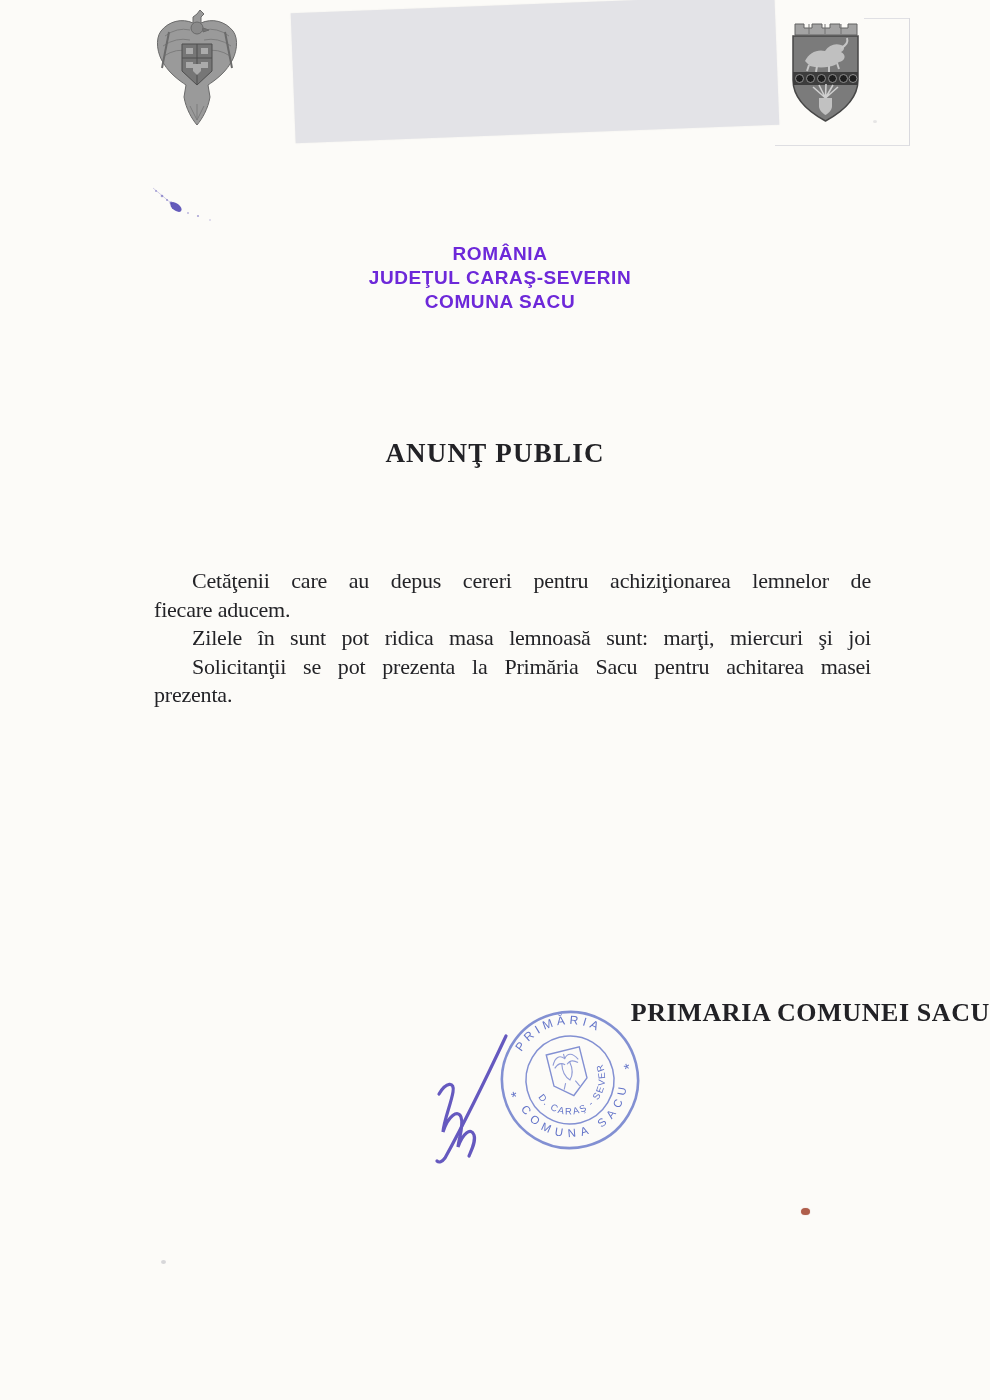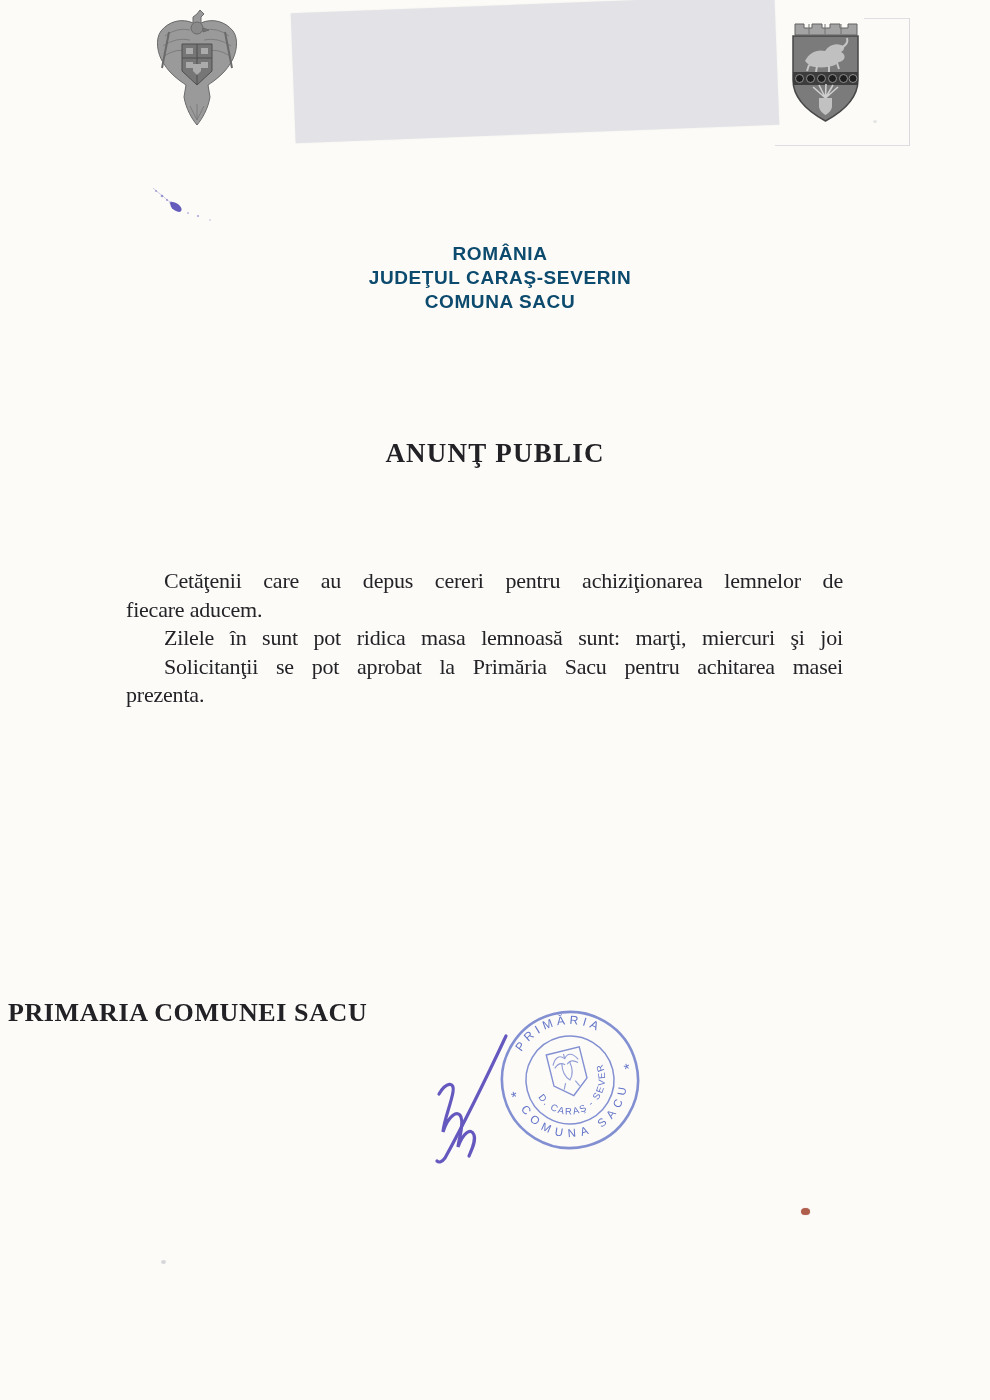--- a/index.html
+++ b/index.html
@@ -28,38 +28,38 @@
   }
   .scan-corner:before{
     content:"";position:absolute;right:0;top:0;width:45px;height:1px;background:#e0e0e4;
   }
   
   .header-text{
     position:absolute;left:0;right:0;top:242px;
     text-align:center;padding-left:10px;
     font-family:"Liberation Sans", sans-serif;
     font-weight:bold;font-size:19px;line-height:24px;
-    letter-spacing:.6px;color:#0c4a6e;
+    letter-spacing:.6px;color:#6d28d9;
   }
   .doc-title{
     position:absolute;left:0;right:0;top:438px;
     text-align:center;padding-left:0;
     font-weight:bold;font-size:27px;letter-spacing:1.2px;color:#222226;
   }
   .body-block{
-    position:absolute;left:126px;top:567px;width:717px;
+    position:absolute;left:154px;top:567px;width:717px;
     font-size:22px;line-height:28.6px;letter-spacing:-0.2px;
     color:#232327;
   }
   .body-block .line{white-space:normal;overflow:hidden;}
   .body-block .line.fill{text-align:justify;text-align-last:justify;}
   .body-block .line.indent{padding-left:38px;}
   .signatory{
     position:absolute;left:0;right:0;top:998px;
-    text-align:left;padding-left:8px;
+    text-align:right;padding-left:8px;
     font-weight:bold;font-size:26px;letter-spacing:.6px;color:#222226;
   }
   
   .sig-svg{position:absolute;left:415px;top:1032px;width:100px;height:135px;mix-blend-mode:multiply;}
   .stamp-svg{position:absolute;left:490px;top:1000px;width:160px;height:160px;opacity:.88;mix-blend-mode:multiply;}
   .smudge-svg{position:absolute;left:138px;top:175px;width:95px;height:55px;}
   .red-dot{
     position:absolute;left:801px;top:1208px;width:9px;height:7px;
     background:#a2432e;border-radius:50%;opacity:.85;
     box-shadow:0 0 1px rgba(162,67,46,.6);
@@ -145,21 +145,21 @@
     <div>JUDEŢUL CARAŞ-SEVERIN</div>
     <div>COMUNA SACU</div>
   </div>
 
   <div class="doc-title">ANUNŢ PUBLIC</div>
 
   <div class="body-block">
     <div class="line indent fill">Cetăţenii care au depus cereri pentru achiziţionarea lemnelor de</div>
     <div class="line">fiecare aducem.</div>
     <div class="line indent fill">Zilele în sunt pot ridica masa lemnoasă sunt: marţi, miercuri şi joi</div>
-    <div class="line indent fill">Solicitanţii se pot aprobat la Primăria Sacu pentru achitarea masei</div>
+    <div class="line indent fill">Solicitanţii se pot prezenta la Primăria Sacu pentru achitarea masei</div>
     <div class="line">prezenta.</div>
   </div>
 
   <div class="signatory">PRIMARIA COMUNEI SACU</div>
 
   <svg class="sig-svg" viewBox="0 0 100 135">
     <g fill="none" stroke="#5a4cc0" stroke-width="3.2" stroke-linecap="round" opacity=".92">
       <path d="M91,4 C76,36 52,86 30,126 C27,130 24,131 22,129"></path>
       <path d="M24,62 C31,50 40,49 38,60 C36,72 29,88 28,100 C33,84 43,77 46,85 C49,93 44,106 43,115 C48,101 56,95 59,103 C61,109 57,117 54,124"></path>
     </g>

